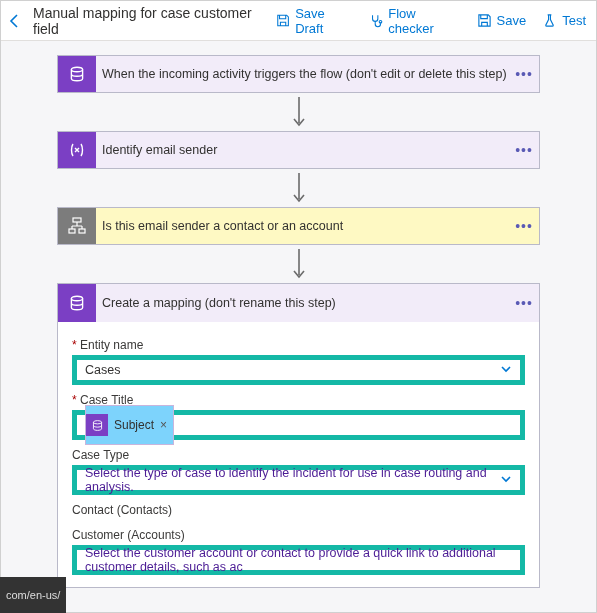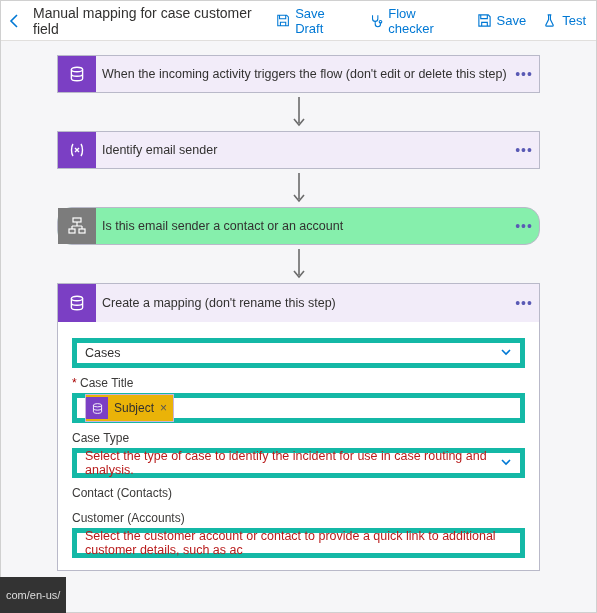--- a/index.html
+++ b/index.html
@@ -62,21 +62,21 @@
     width: 38px;
     height: 100%;
     display: flex;
     align-items: center;
     justify-content: center;
     color: #fff;
   }
   .bg-purple { background: #7b3fc4; }
   .bg-gray { background: #7c7c7c; }
   .hdr-faintpurple { background: #f2ecf9; }
-  .hdr-gray { background: #86efac; border-radius: 15px; }
+  .hdr-gray { background: #fef9c3; }
   .step-label {
     padding-left: 6px;
     flex: 1;
     font-size: 12.5px;
   }
   .step-menu {
     width: 30px;
     display: flex;
     align-items: center;
     justify-content: center;
@@ -110,30 +110,30 @@
     width: 100%;
     height: 30px;
     border: 5px solid #14b8a6;
     background: #fff;
     display: flex;
     align-items: center;
     padding: 0 8px;
     font-size: 12.5px;
     color: #323130;
   }
-  .control.placeholder { color: #b91c1c; }
+  .control.placeholder { color: #4c1d95; }
   .chev {
     margin-left: auto;
     color: #0078d4;
   }
   .token {
     display: inline-flex;
     align-items: center;
-    height: 28px;
-    background: #eab308;
+    height: 40px;
+    background: #7dd3fc;
     border: 1px solid #c8b5dc;
     font-size: 12px;
     padding: 0 6px 0 0;
     gap: 6px;
   }
   .token-icon {
     width: 22px;
     height: 22px;
     background: #7b3fc4;
     display: flex;
@@ -249,20 +249,21 @@
             <ellipse cx="8" cy="4" rx="5" ry="2" stroke="#fff" stroke-width="1.2" fill="none"></ellipse>
             <path d="M3 4v8c0 1.1 2.2 2 5 2s5-.9 5-2V4 M3 8c0 1.1 2.2 2 5 2s5-.9 5-2" stroke="#fff" stroke-width="1.2" fill="none"></path>
           </svg>
       </div>
       <div class="step-label">Create a mapping (don't rename this step)</div>
       <div class="step-menu">•••</div>
     </div>
     <div class="card-body">
 
       <div class="field">
+        <span class="label req">Entity name</span>
         <div class="control">
           <span>Cases</span>
           <span class="chev"><svg width="12" height="12" viewBox="0 0 12 12">
                 <path d="M2 4l4 4 4-4" stroke="currentColor" stroke-width="1.6" fill="none"></path>
               </svg></span>
         </div>
       </div>
 
       <div class="field">
         <span class="label req">Case Title</span>

